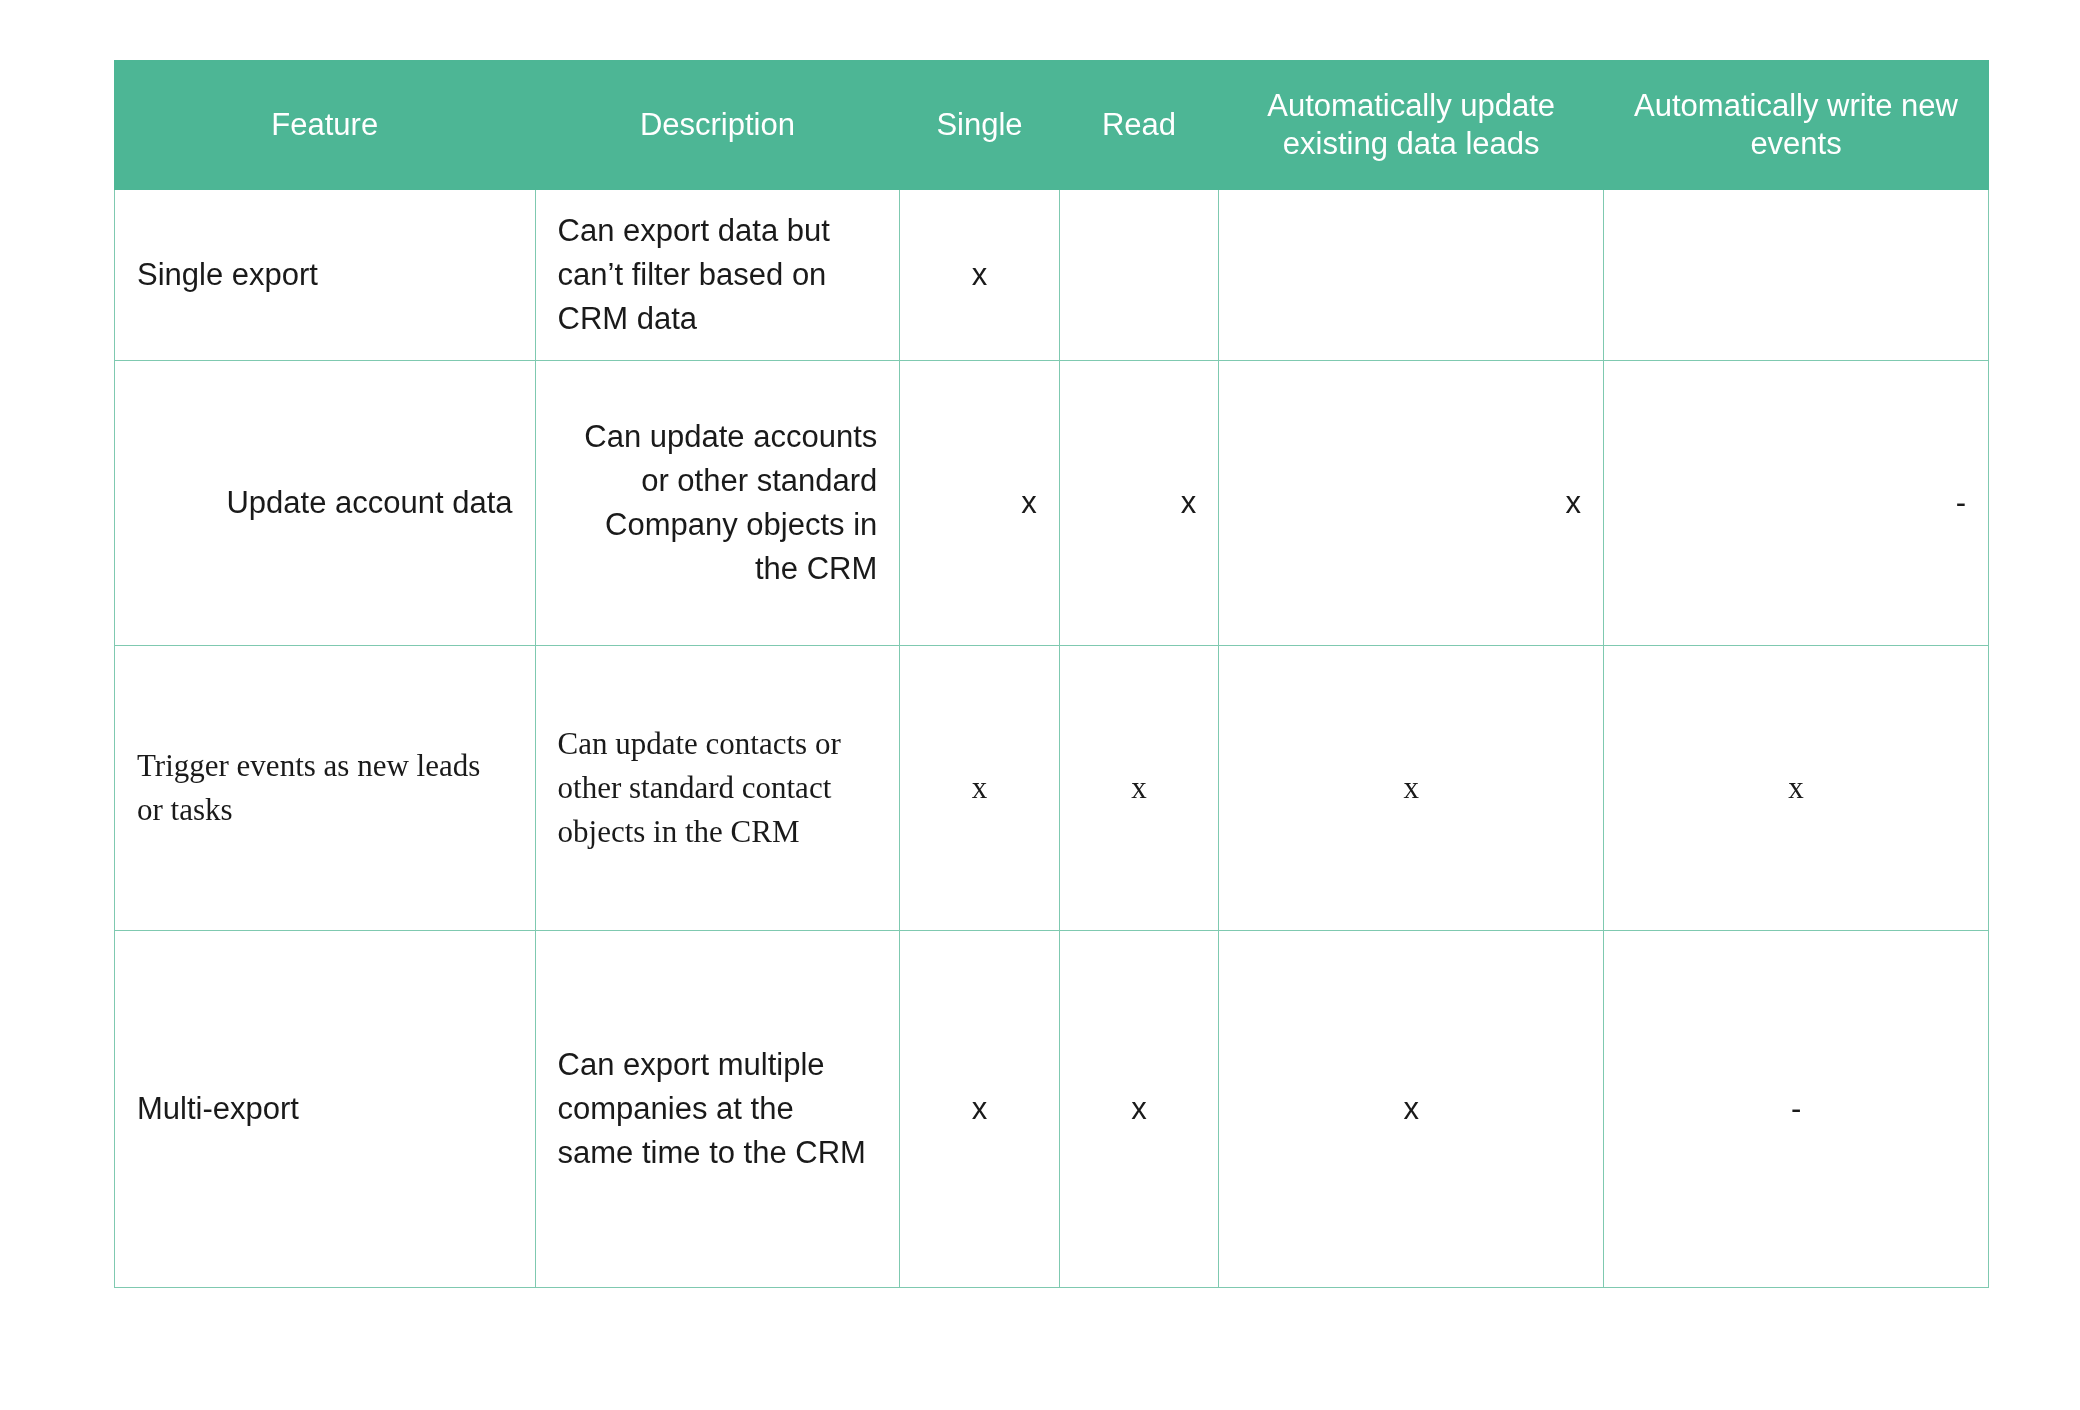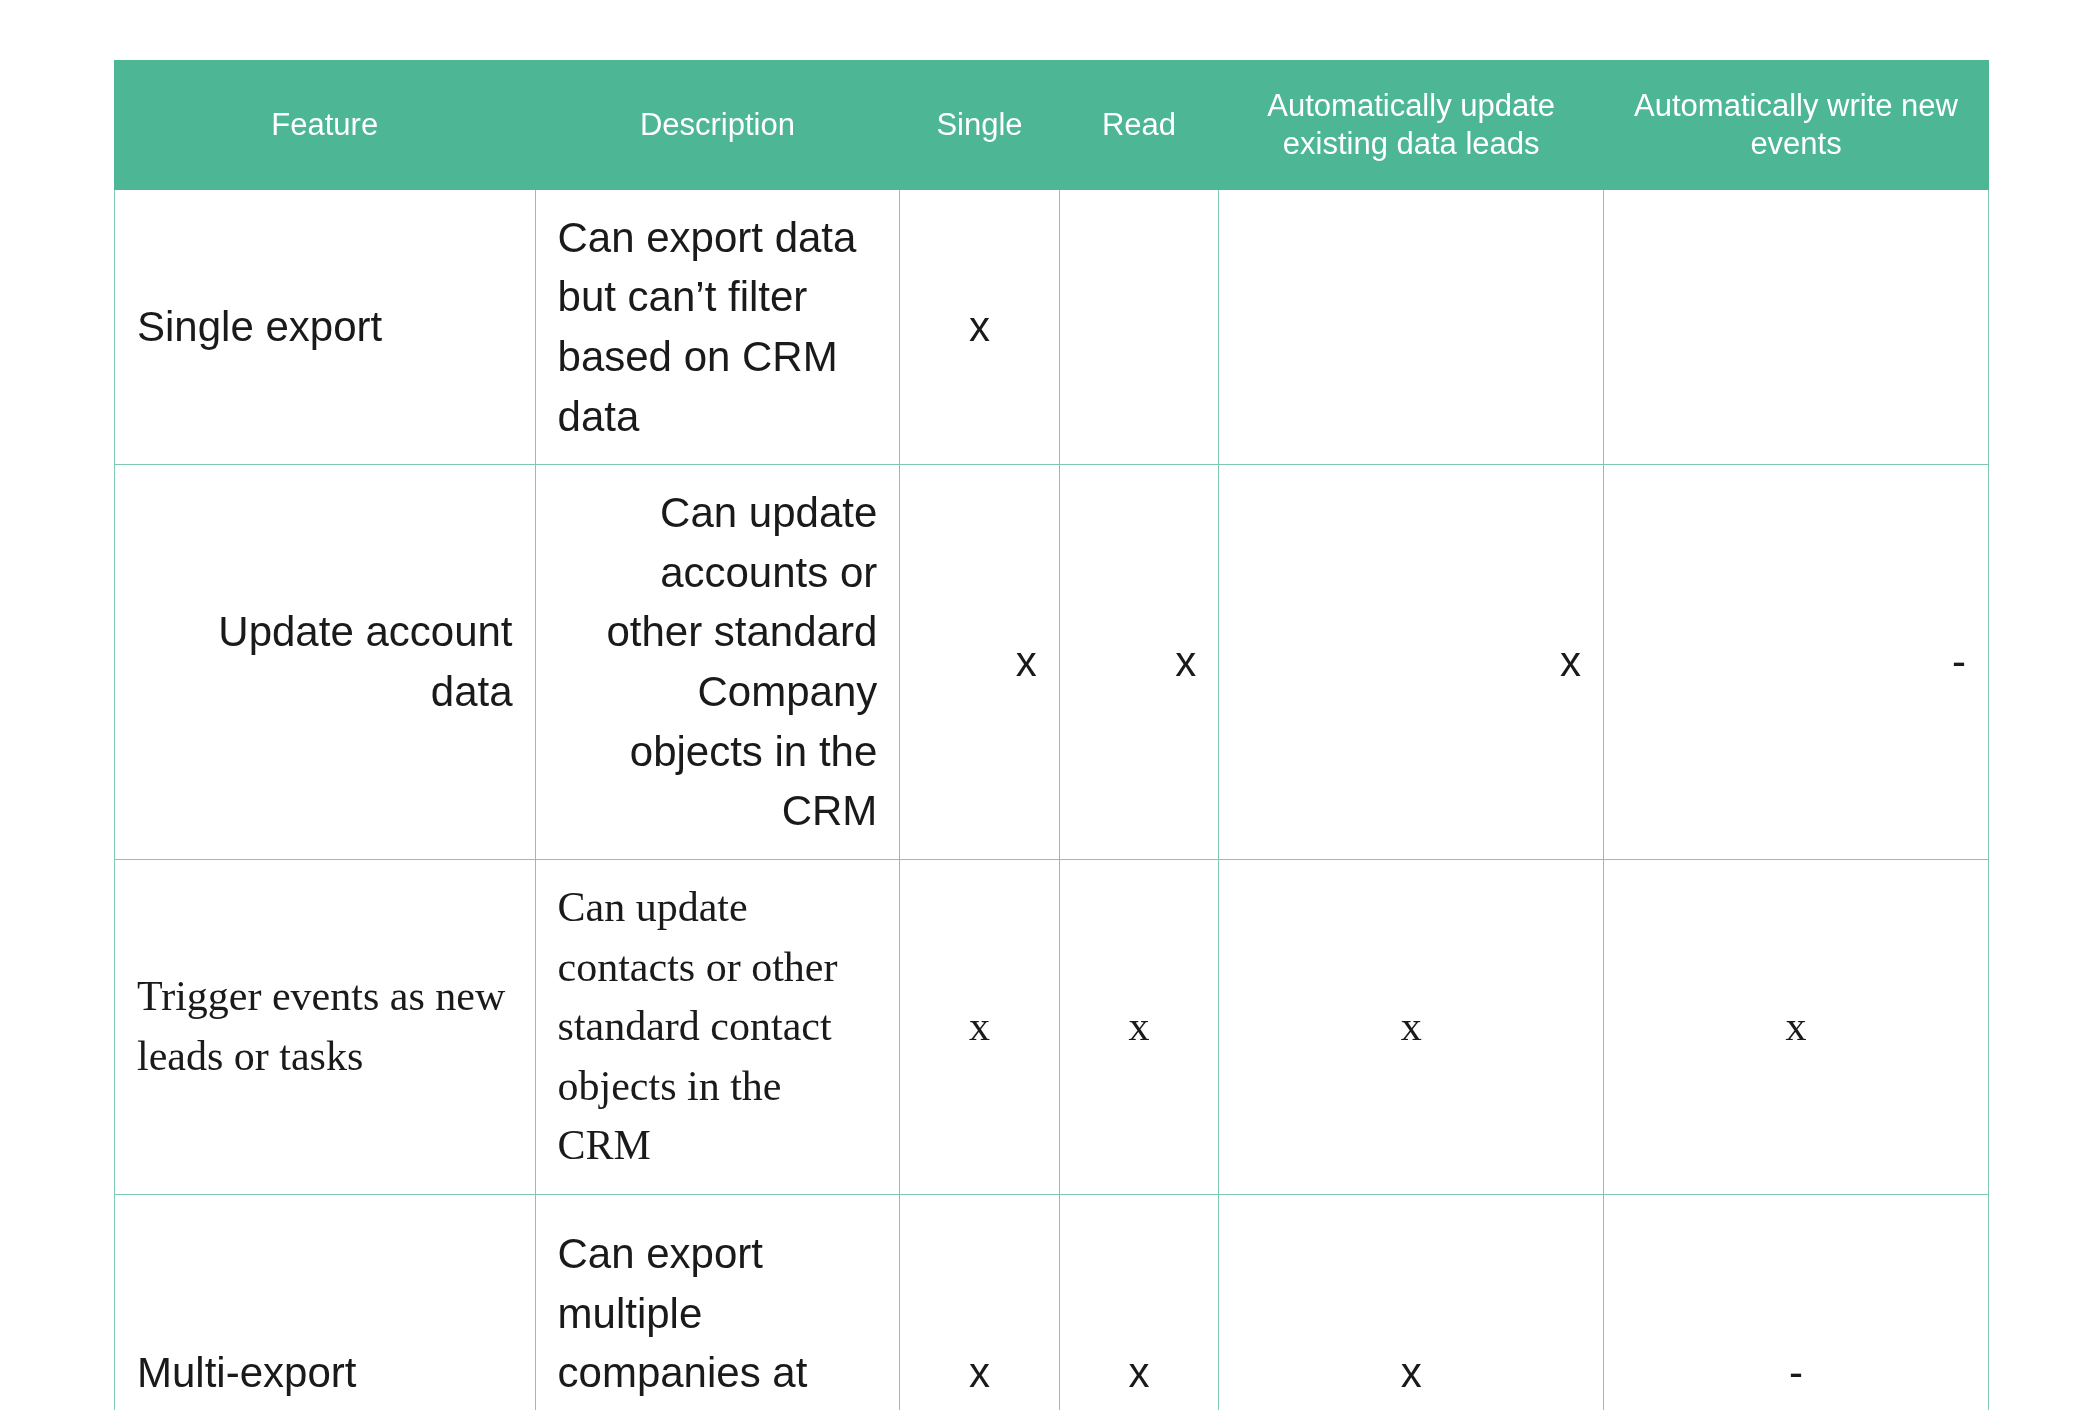--- a/index.html
+++ b/index.html
@@ -34,21 +34,21 @@
     font-weight: normal;
     font-size: 31px;
     line-height: 1.22;
     padding: 26px 12px;
     text-align: center;
     vertical-align: middle;
     border: 1px solid #4db695;
   }
   table.feature-table tbody td {
     border: 1px solid #7fc9b0;
-    font-size: 42px;
+    font-size: 31px;
     line-height: 1.42;
     color: #1a1a1a;
     padding: 18px 22px;
     vertical-align: middle;
     background: #ffffff;
   }
   td.c-feature {
     text-align: left;
   }
   td.c-desc {

